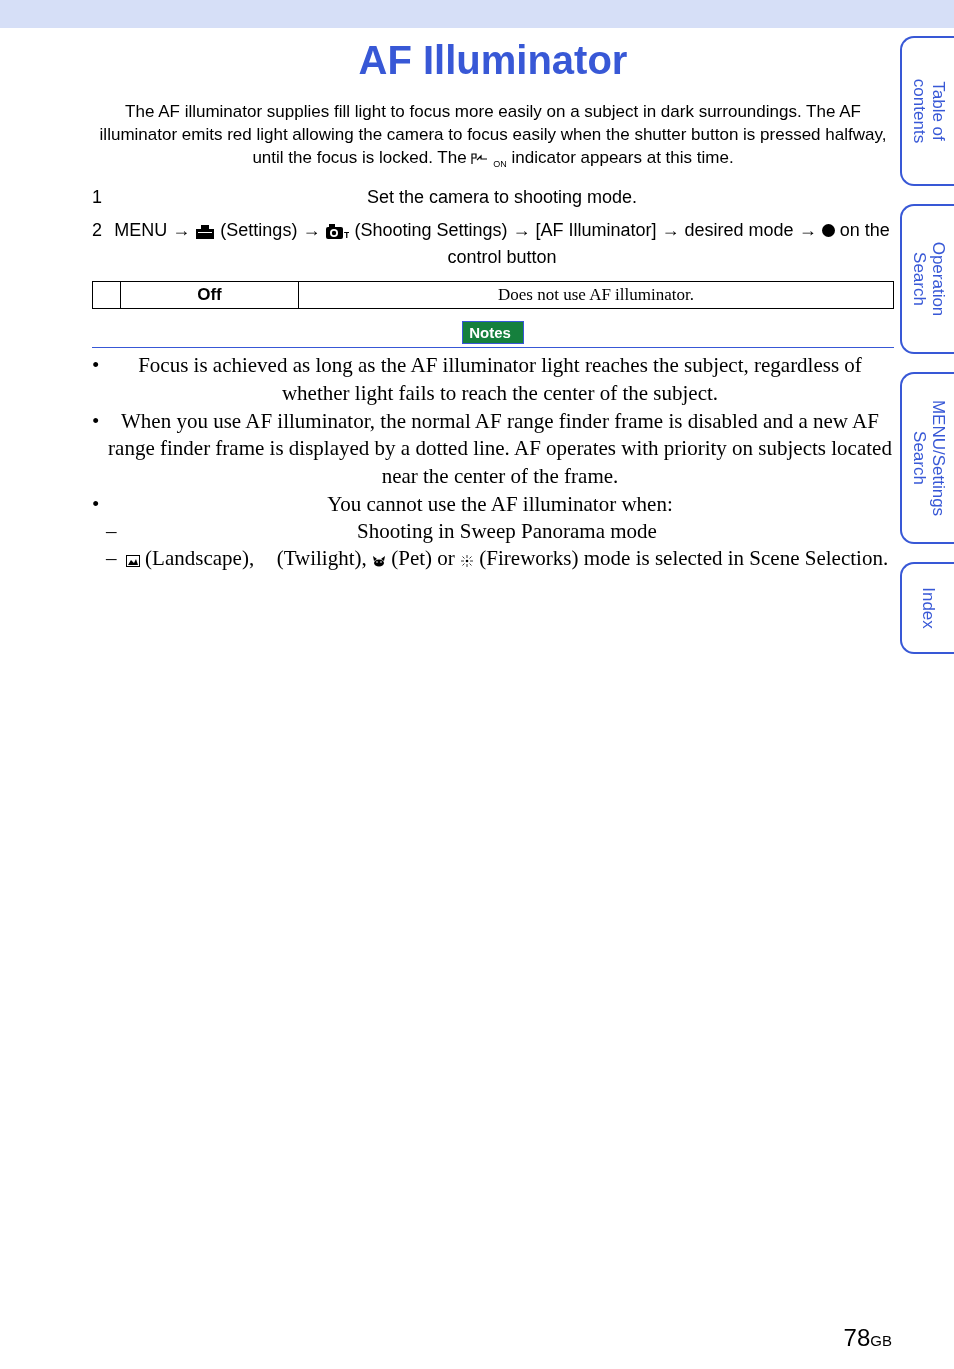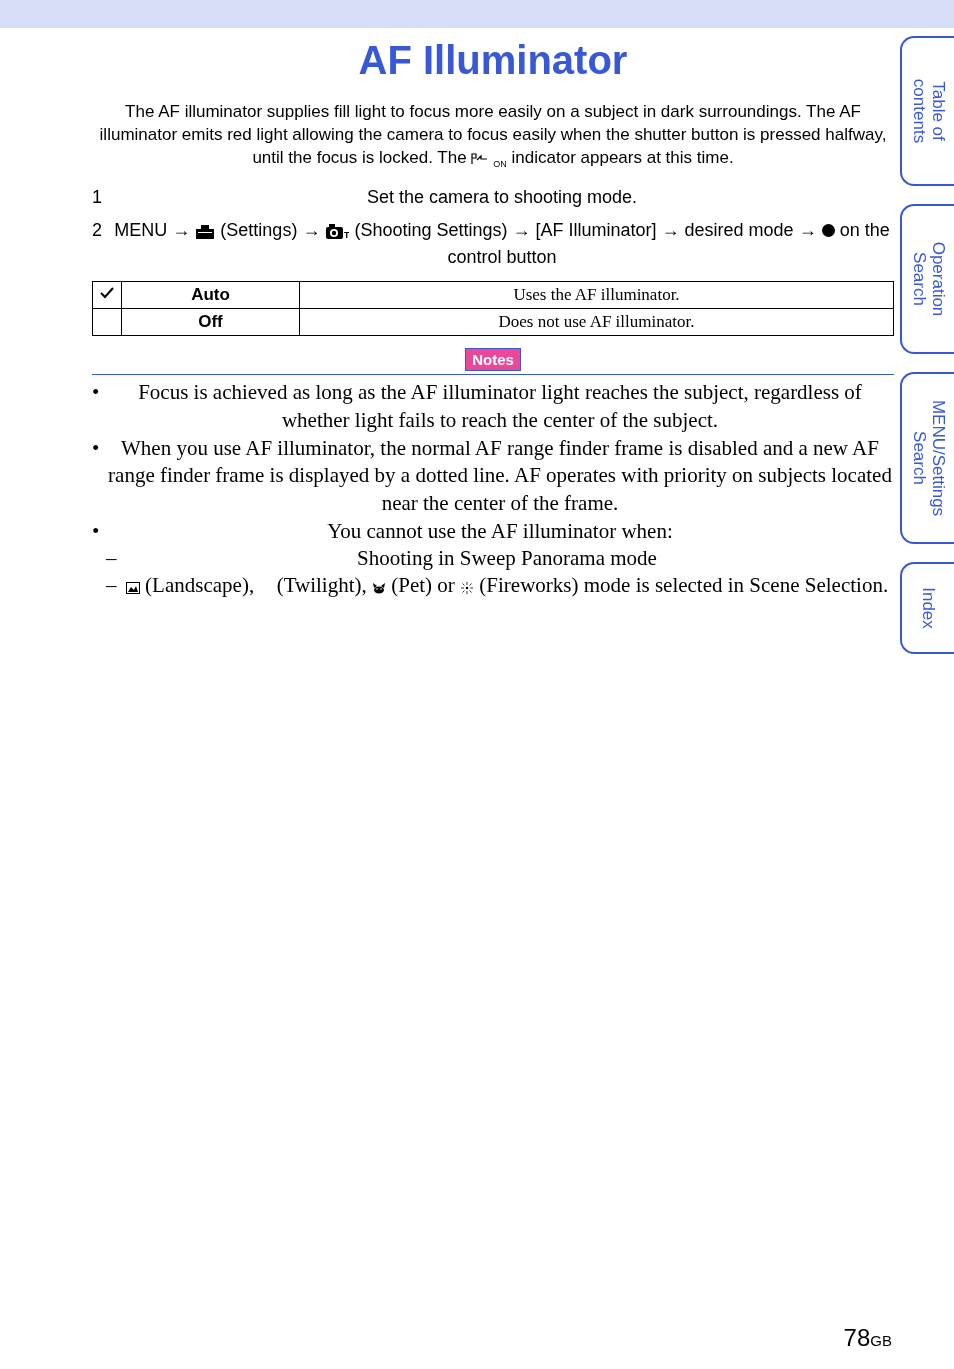--- a/index.html
+++ b/index.html
@@ -72,26 +72,26 @@
     .col-label {
       width: 178px;
       font-family: Arial, Helvetica, sans-serif;
       font-weight: bold;
     }
     .col-desc {
       font-family: "Times New Roman", Times, serif;
     }
     .notes-label {
       display: inline-block;
-      background: #ec4899;
+      background: #15803d;
       color: #fff;
       font-family: Arial, Helvetica, sans-serif;
       font-size: 15px;
       font-weight: bold;
-      padding: 2px 6px 2px 6px;
+      padding: 2px 12px 2px 6px;
       margin-bottom: 4px;
       border: 1px solid #3858d6;
     }
     .notes-border {
       height: 1px;
       background: #3858d6;
       margin-top: -1px;
       margin-bottom: 4px;
     }
     .notes-list {
@@ -232,29 +232,20 @@
           <text x="19" y="14" font-size="9" fill="#000" font-family="Arial" font-weight="bold">T</text>
         </svg>
       </span>
       <span> (Shooting Settings) </span><span class="arrow">→</span><span> [AF Illuminator] </span><span class="arrow">→</span><span> desired mode </span><span class="arrow">→</span>
       <span class="dot"></span><span> on the control button</span>
     </span>
   </div>
 
   <table class="settings-table">
     <tbody>
-        <tr>
-      <td class="col-check">
-        <svg width="16" height="14" viewBox="0 0 16 14">
-          <path d="M2 7 L6 11 L14 2" stroke="#000" stroke-width="2" fill="none"></path>
-        </svg>
-      </td>
-      <td class="col-label">Auto</td>
-      <td class="col-desc">Uses the AF illuminator.</td>
-    </tr>
     <tr>
       <td class="col-check"></td>
       <td class="col-label">Off</td>
       <td class="col-desc">Does not use AF illuminator.</td>
     </tr>
   </tbody>
     </table>
 
   <div>
     <span class="notes-label">Notes</span>

